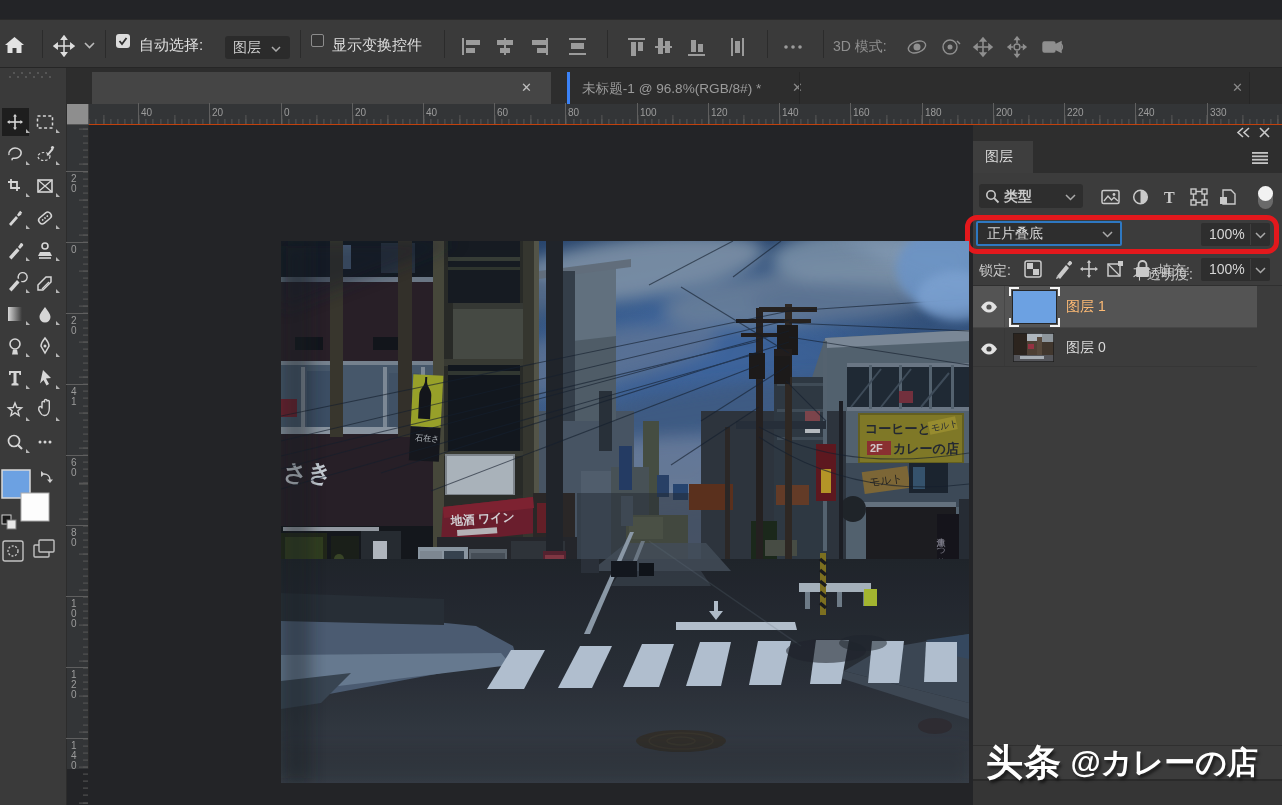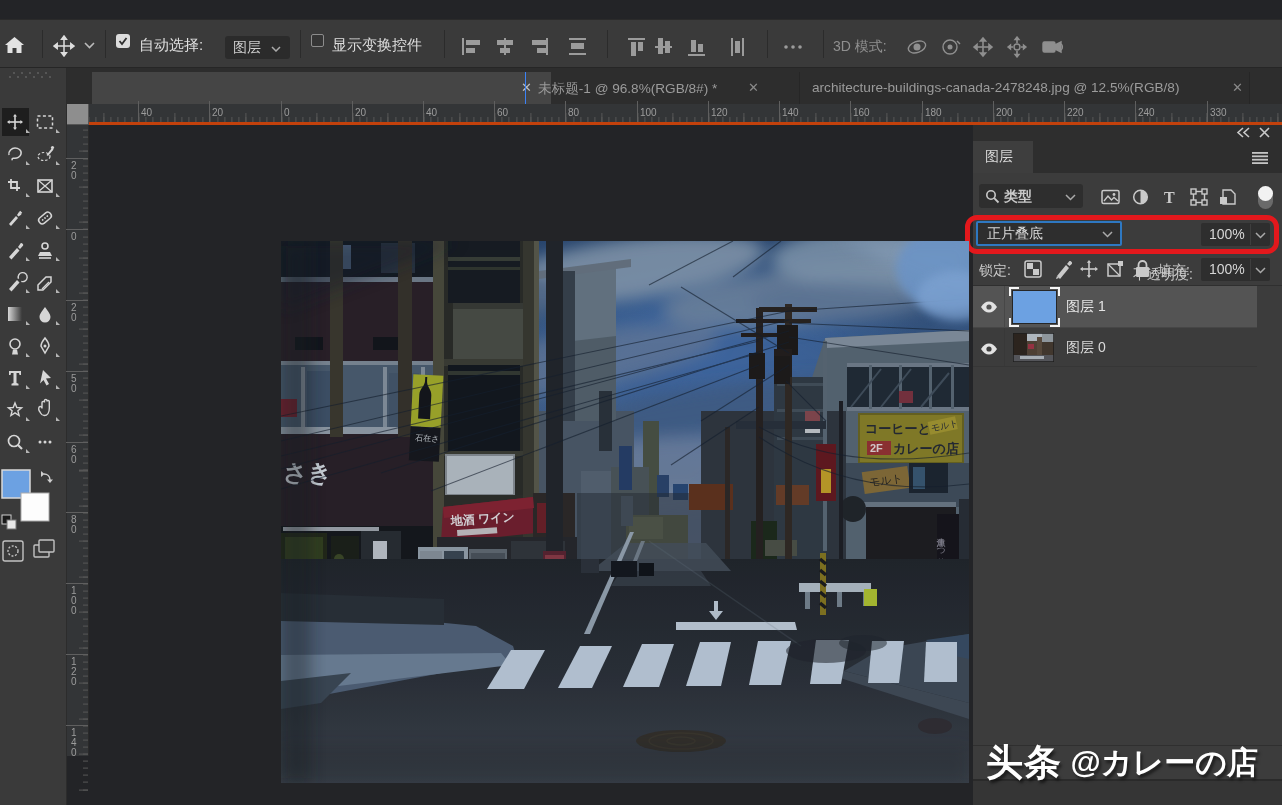--- a/index.html
+++ b/index.html
@@ -14,22 +14,22 @@
 .osep{position:absolute;top:10px;width:1px;height:28px;background:#2b2b2b;}
 .otxt{position:absolute;font-size:15px;color:#dfdfdf;white-space:nowrap;}
 .gtxt{position:absolute;font-size:14px;color:#9a9a9a;white-space:nowrap;}
 .obox{position:absolute;background:#2b2b2b;border-radius:3px;}
 .tabrow{left:67px;top:68px;width:1215px;height:36px;background:#2d2d2d;}
 .tab{position:absolute;top:4px;height:32px;font-size:13.6px;color:#9b9b9b;white-space:nowrap;overflow:hidden;}
 .tabx{color:#8a8a8a;font-size:13px;}
 
 #toolbar{left:0;top:68px;width:67px;height:737px;background:#3a3a3a;border-right:1px solid #2c2c2c;}
 
-#hruler{left:67px;top:104px;width:1215px;height:21px;background:#333537;border-bottom:3px solid #c2410c;}
-#vruler{left:67px;top:112px;width:22px;height:644px;background:#333537;border-right:1px solid #2a2a2a;}
+#hruler{left:67px;top:104px;width:1215px;height:21px;background:#333537;border-bottom:1px solid #c2410c;}
+#vruler{left:67px;top:125px;width:22px;height:644px;background:#333537;border-right:1px solid #2a2a2a;}
 #rcorner{left:67px;top:104px;width:22px;height:21px;background:#8e8e8e;border-right:1px solid #555;border-bottom:1px solid #555;}
 .rlab{position:absolute;font-size:10px;color:#9c9c9c;}
 .htick{position:absolute;bottom:0;width:1px;height:21px;background:#5f5f5f;}
 .vtick{position:absolute;right:0;height:1px;width:22px;background:#5f5f5f;}
 
 #canvas{left:89px;top:125px;width:1193px;height:680px;background:#232427;}
 
 #panel{left:973px;top:125px;width:309px;height:680px;background:#3c3c3c;}
 .ptxt{position:absolute;font-size:14px;color:#cacaca;white-space:nowrap;}
 .pbox{position:absolute;background:#2e2e2e;border-radius:2px;}
@@ -129,26 +129,25 @@
             <path d="M150 9l6-3v10l-6-3z" fill="#8f8f8f"></path>
             <path d="M156 8c2 1 2 5 0 6" stroke-width="1.3"></path>
           </g>
    </g>
       </svg>
 </div>
 <div class="abs tabrow">
   <div class="tab" style="left:25px;width:459px;background:#454545;color:#dadada;">
         <span class="tabx" style="position:absolute;left:429px;top:8px;color:#c0c0c0;">✕</span>
       </div>
-  <div class="tab" style="left:458px;width:244px;border-left:1px solid #3b82f6;">
+  <div class="tab" style="left:500px;width:244px;border-left:3px solid #3b82f6;">
         <span style="position:absolute;left:12px;top:8px;">未标题-1 @ 96.8%(RGB/8#) *</span>
         <span class="tabx" style="position:absolute;left:222px;top:8px;">✕</span>
       </div>
   <div class="tab" style="left:732px;width:451px;border-left:1px solid #262626;border-right:1px solid #262626;">
-        <span style="position:absolute;left:12px;top:8px;">architecture-buildings-canada-2478248.jpg @ 12.5%(RGB/8)</span>
         <span class="tabx" style="position:absolute;left:432px;top:8px;">✕</span>
       </div>
 </div>
 <div class="abs" id="toolbar">
 <svg class="abs" style="left:0;top:0" width="67" height="737" viewBox="0 0 67 737">
  <g fill="#5d5d5d">
           <circle cx="14" cy="5" r="1.1"></circle>
           <circle cx="22" cy="5" r="1.1"></circle>
           <circle cx="30" cy="5" r="1.1"></circle>
           <circle cx="38" cy="5" r="1.1"></circle>
@@ -336,21 +335,21 @@
 <div class="abs" id="vruler">
   <div class="abs" style="top:0;right:0;height:680px;width:5px;background:repeating-linear-gradient(to bottom,#565656 0 1px,transparent 1px 7.09px);background-position-y:3.6px;"></div>
   <div class="abs" style="top:0;right:0;height:680px;width:9px;background:repeating-linear-gradient(to bottom,#565656 0 1px,transparent 1px 35.45px);background-position-y:3.6px;"></div>
   <div class="vtick" style="top:46px"></div>
       <div class="rlab" style="left:4px;top:49px;width:9px;line-height:10px;">2 0</div>
   <div class="vtick" style="top:117px"></div>
       <div class="rlab" style="left:4px;top:120px;width:9px;line-height:10px;">0</div>
   <div class="vtick" style="top:188px"></div>
       <div class="rlab" style="left:4px;top:191px;width:9px;line-height:10px;">2 0</div>
   <div class="vtick" style="top:259px"></div>
-      <div class="rlab" style="left:4px;top:262px;width:9px;line-height:10px;">5 0</div>
+      <div class="rlab" style="left:4px;top:262px;width:9px;line-height:10px;">4 1</div>
   <div class="vtick" style="top:330px"></div>
       <div class="rlab" style="left:4px;top:333px;width:9px;line-height:10px;">6 0</div>
   <div class="vtick" style="top:400px"></div>
       <div class="rlab" style="left:4px;top:403px;width:9px;line-height:10px;">8 0</div>
   <div class="vtick" style="top:471px"></div>
       <div class="rlab" style="left:4px;top:474px;width:9px;line-height:10px;">1 0 0</div>
   <div class="vtick" style="top:542px"></div>
       <div class="rlab" style="left:4px;top:545px;width:9px;line-height:10px;">1 2 0</div>
   <div class="vtick" style="top:613px"></div>
       <div class="rlab" style="left:4px;top:616px;width:9px;line-height:10px;">1 4 0</div>
@@ -461,21 +460,21 @@
  <svg class="abs" style="left:7px;top:175px" width="18" height="14" viewBox="0 0 18 14">
         <path d="M1 7C3.5 3 6 1.5 9 1.5S14.5 3 17 7c-2.5 4-5 5.5-8 5.5S3.5 11 1 7z" fill="#e2e2e2"></path>
         <circle cx="9" cy="7" r="2.6" fill="#545454"></circle>
       </svg>
  <div class="abs" style="left:40px;top:166px;width:43px;height:32px;background:#6ca1e2;outline:1px solid #262626;"></div>
  <svg class="abs" style="left:36px;top:162px" width="51" height="40" viewBox="0 0 51 40">
         <g stroke="#f5f5f5" stroke-width="2" fill="none">
           <path d="M1 9V1h9M41 1h9v8M50 31v8h-9M10 39H1v-8"></path>
         </g>
       </svg>
- <div class="abs" style="left:93px;top:173px;font-size:14px;color:#e5e5e5;">图层 1</div>
+ <div class="abs" style="left:93px;top:173px;font-size:14px;color:#fdba74;">图层 1</div>
  <div class="abs" style="left:0;top:202px;width:284px;height:1px;background:#464646;"></div>
  <div class="abs" style="left:31px;top:203px;width:1px;height:38px;background:#383838;"></div>
  <svg class="abs" style="left:7px;top:217px" width="18" height="14" viewBox="0 0 18 14">
         <path d="M1 7C3.5 3 6 1.5 9 1.5S14.5 3 17 7c-2.5 4-5 5.5-8 5.5S3.5 11 1 7z" fill="#e2e2e2"></path>
         <circle cx="9" cy="7" r="2.6" fill="#3e3e3e"></circle>
       </svg>
  <svg class="abs" style="left:40px;top:208px" width="41" height="29" viewBox="0 0 41 29">
   <rect width="41" height="29" fill="#453c34"></rect>
   <rect x="14" y="0" width="15" height="8" fill="#aeb6bd"></rect>
         <rect x="29" y="0" width="12" height="9" fill="#8e969c"></rect>

